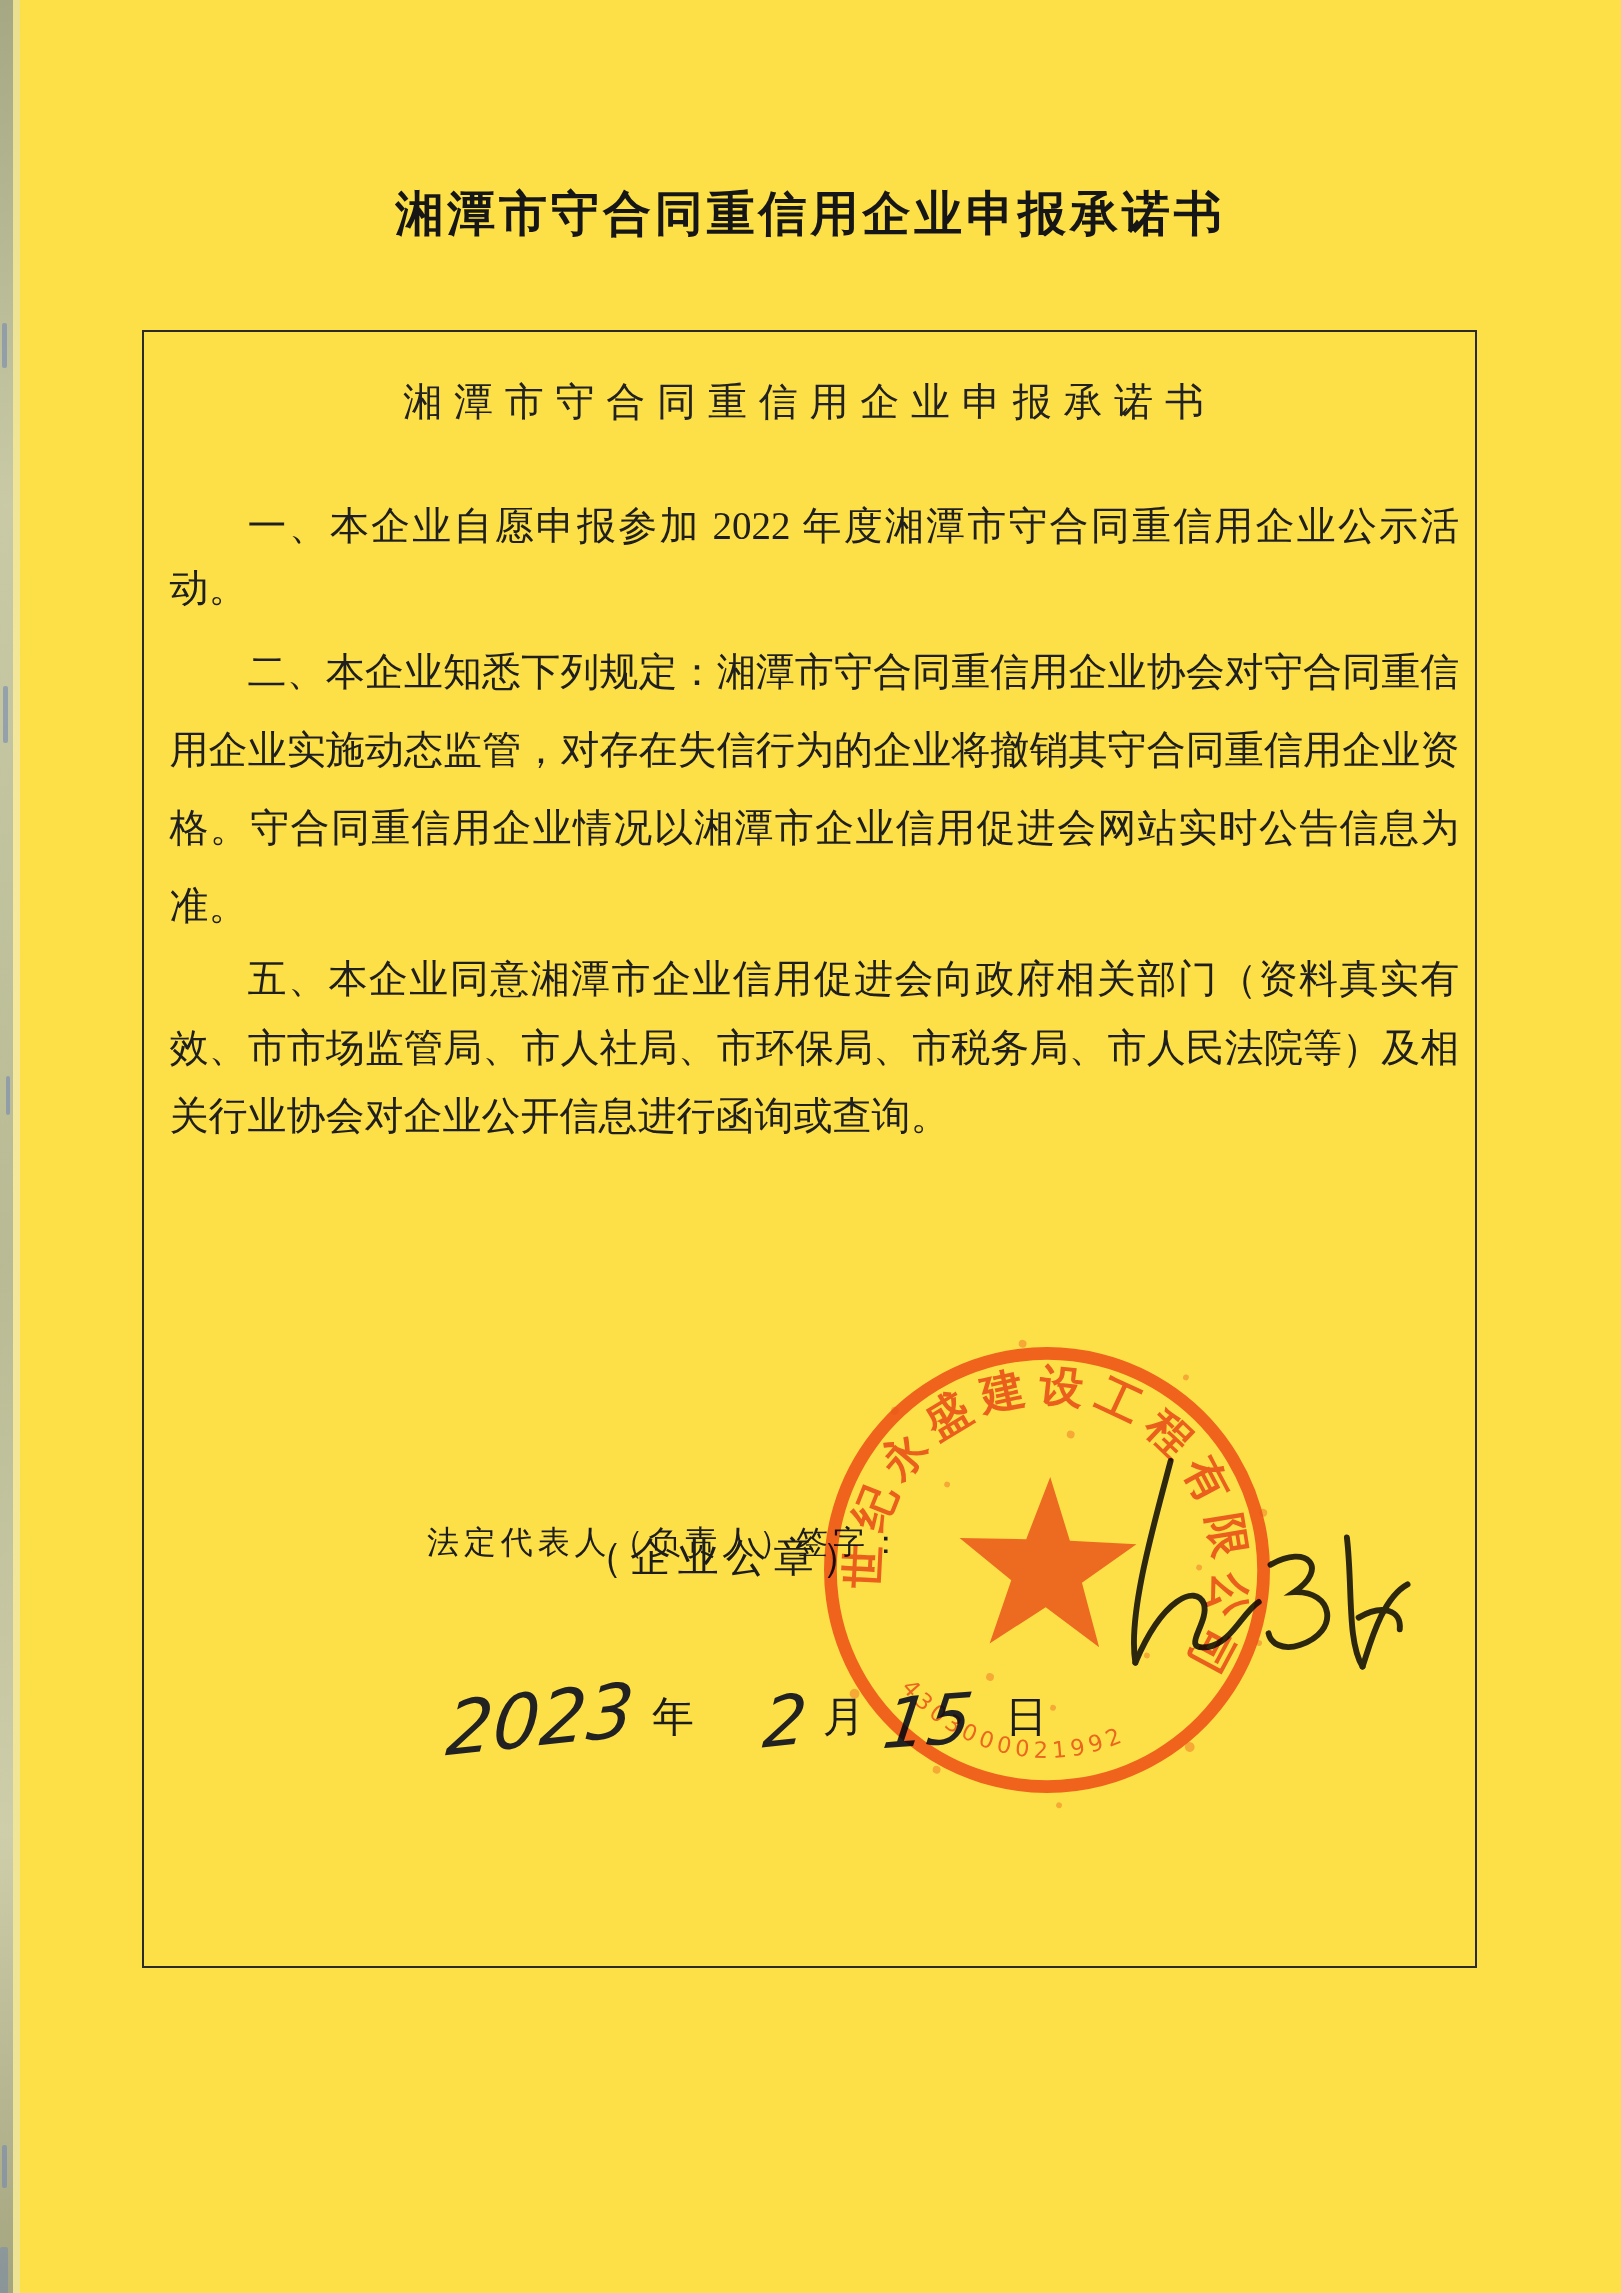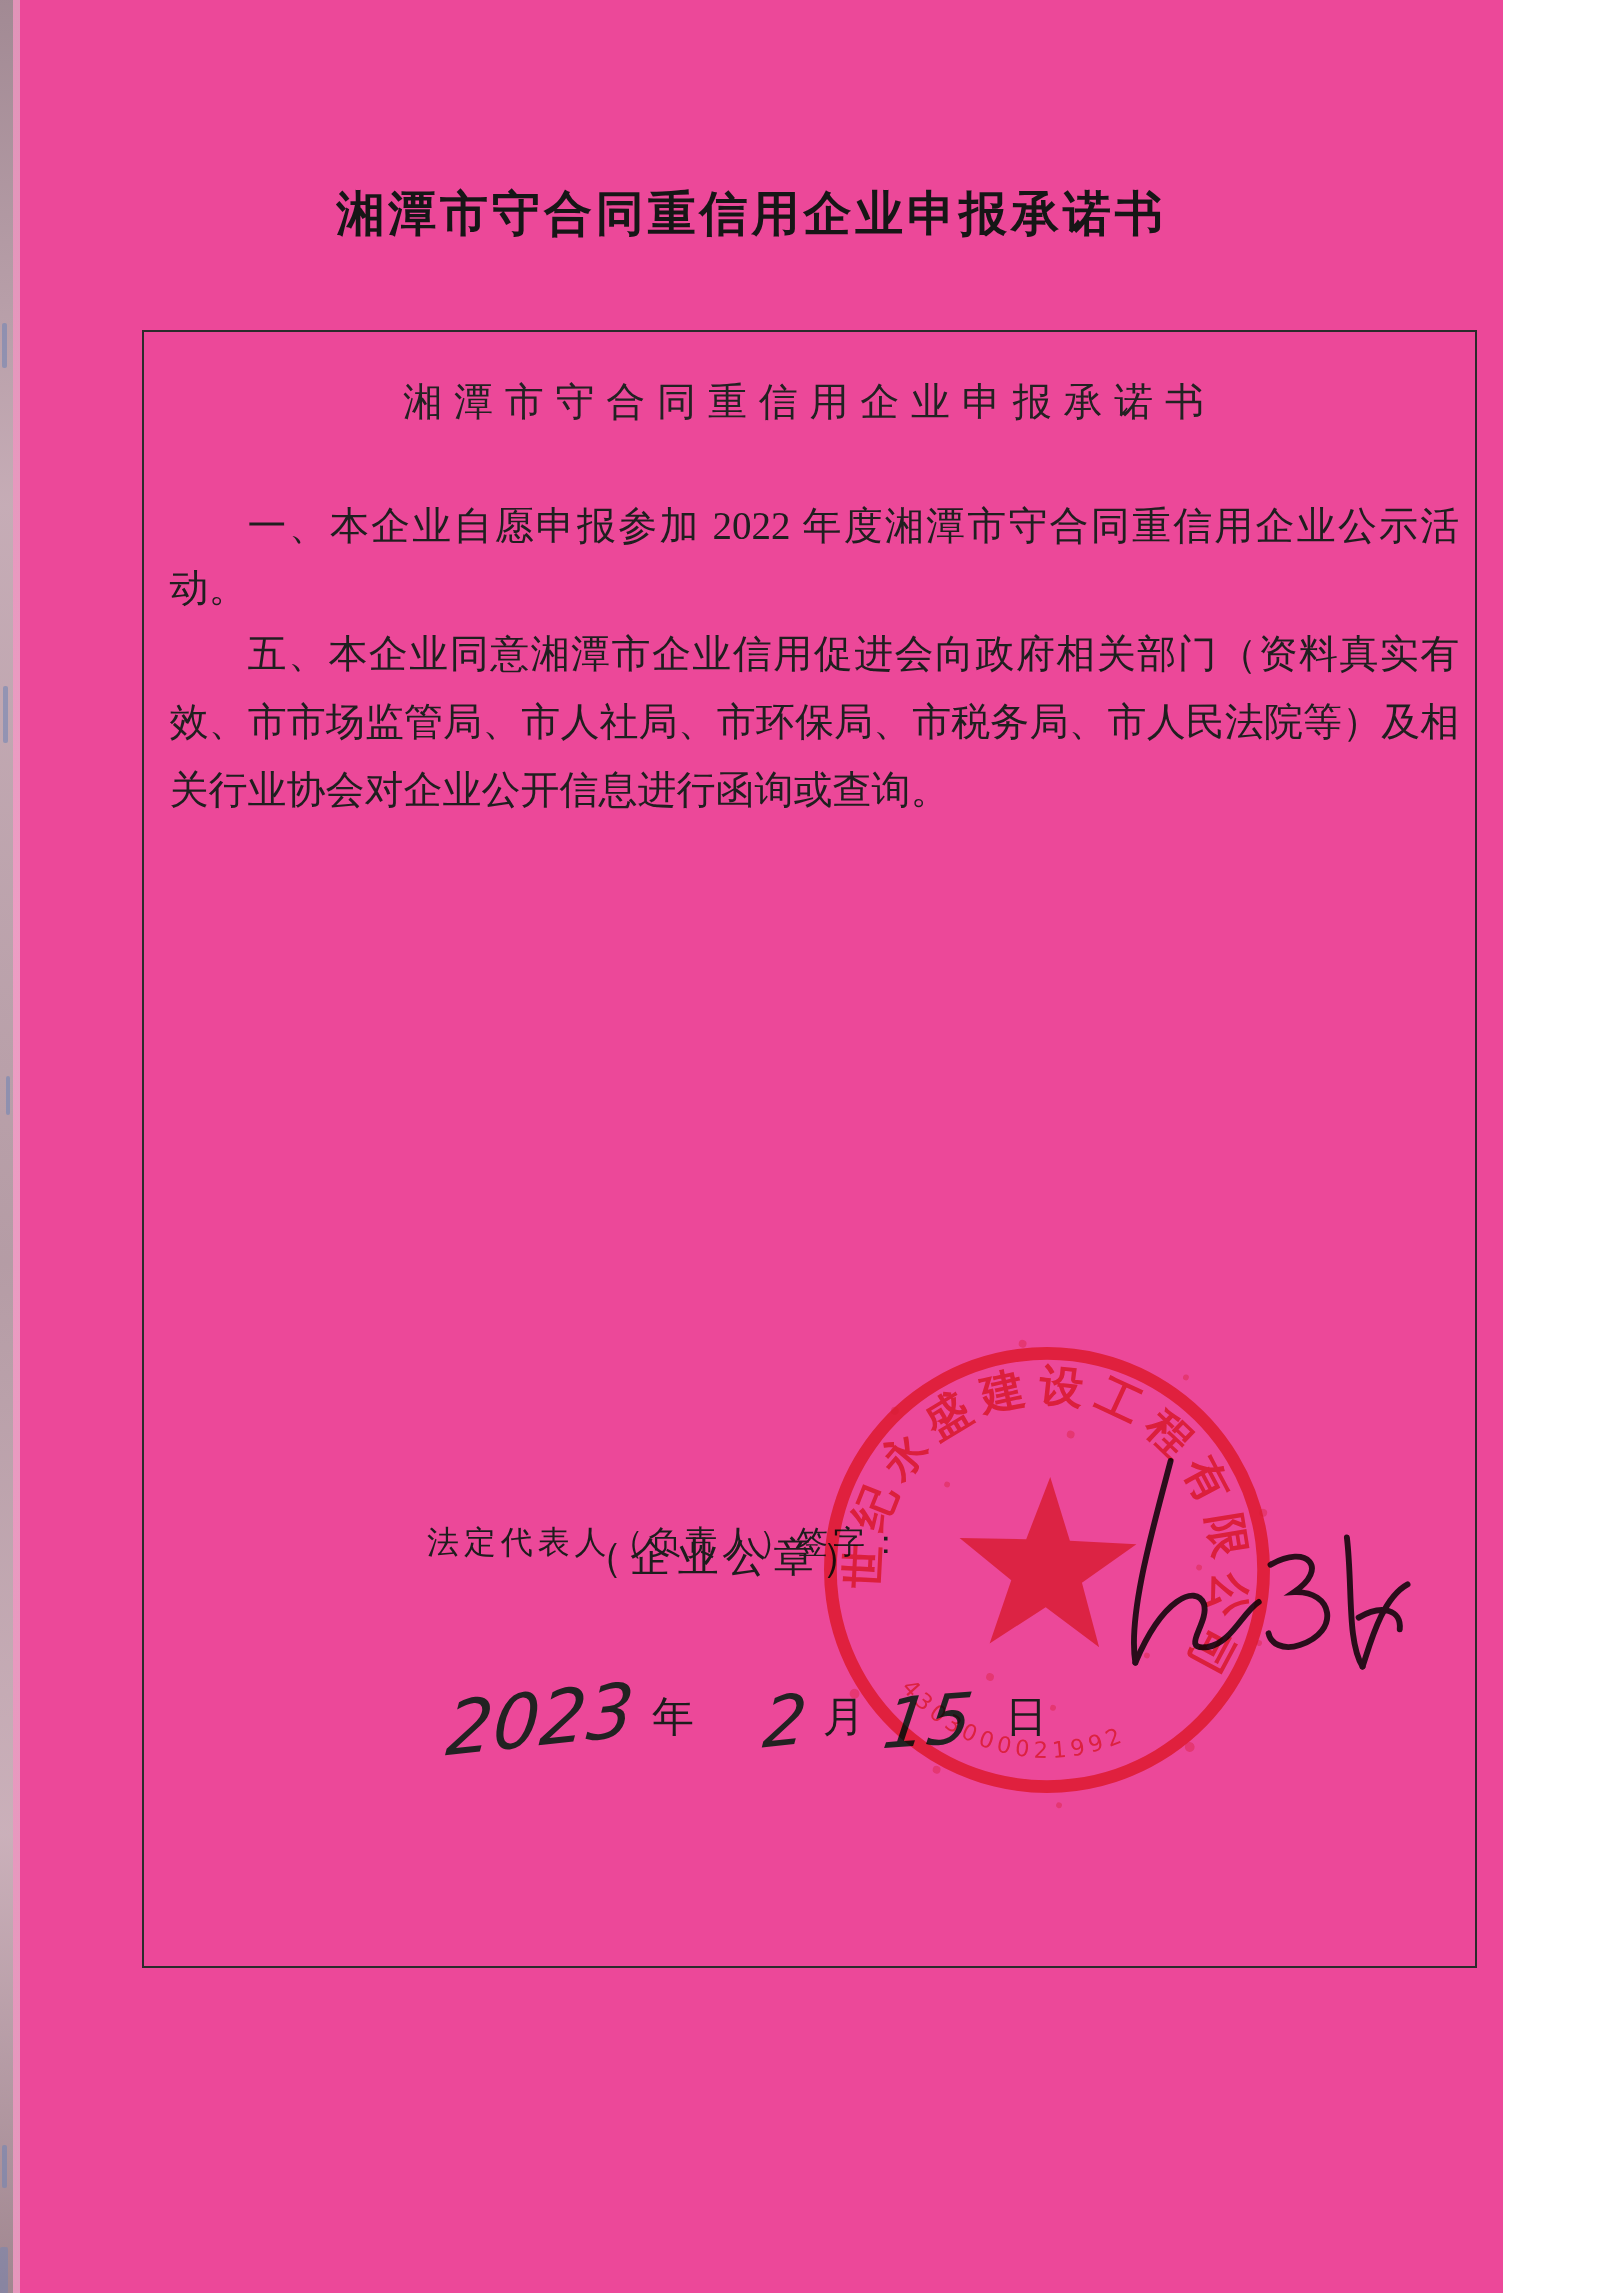--- a/index.html
+++ b/index.html
@@ -4,22 +4,22 @@
 <style>
   * { margin:0; padding:0; box-sizing:border-box; }
   html,body { width:1621px; height:2294px; }
   body {
     font-family:"Liberation Serif","DejaVu Serif",serif;
     background:#ffffff;
     position:relative;
     overflow:hidden;
   }
   .page {
-    position:absolute; left:0; top:0; width:1503px; height:2294px;
-    background:#ec4899; color:#1e1e1e;
+    position:absolute; left:0; top:0; width:1621px; height:2294px;
+    background:#fde047; color:#1e1e1e;
   }
   
   .scan-strip {
     position:absolute; left:0; top:0; width:12.7px; height:100%;
     background:linear-gradient(180deg,#8f9a92 0%,#bcc5bd 22%,#a7b1a8 55%,#c2cac2 80%,#8d968d 100%);
     opacity:.8;
   }
   .scan-strip2 {
     position:absolute; left:12.7px; top:0; width:6.9px; height:100%;
     background:linear-gradient(180deg,#d8ded8,#eef1ee 40%,#dfe4df);
@@ -108,20 +108,21 @@
   <div class="scan-mark m4"></div>
   <div class="scan-mark m5"></div>
 
   <div class="main-title">湘潭市守合同重信用企业申报承诺书</div>
 
   <div class="letter-box">
     <div class="inner-title">湘潭市守合同重信用企业申报承诺书</div>
 
     <div class="body-text">
       <p class="para-1">一、本企业自愿申报参加 2022 年度湘潭市守合同重信用企业公示活动。</p>
+      <p class="para-2">二、本企业知悉下列规定：湘潭市守合同重信用企业协会对守合同重信用企业实施动态监管，对存在失信行为的企业将撤销其守合同重信用企业资格。守合同重信用企业情况以湘潭市企业信用促进会网站实时公告信息为准。</p>
       <p class="para-5">五、本企业同意湘潭市企业信用促进会向政府相关部门（资料真实有效、市市场监管局、市人社局、市环保局、市税务局、市人民法院等）及相关行业协会对企业公开信息进行函询或查询。</p>
     </div>
   </div>
 
   <div class="signature-row">
     <span>法定代表人（负责人）签字：</span>
   </div>
 
   <div class="seal-note">（企业公章）</div>
 

